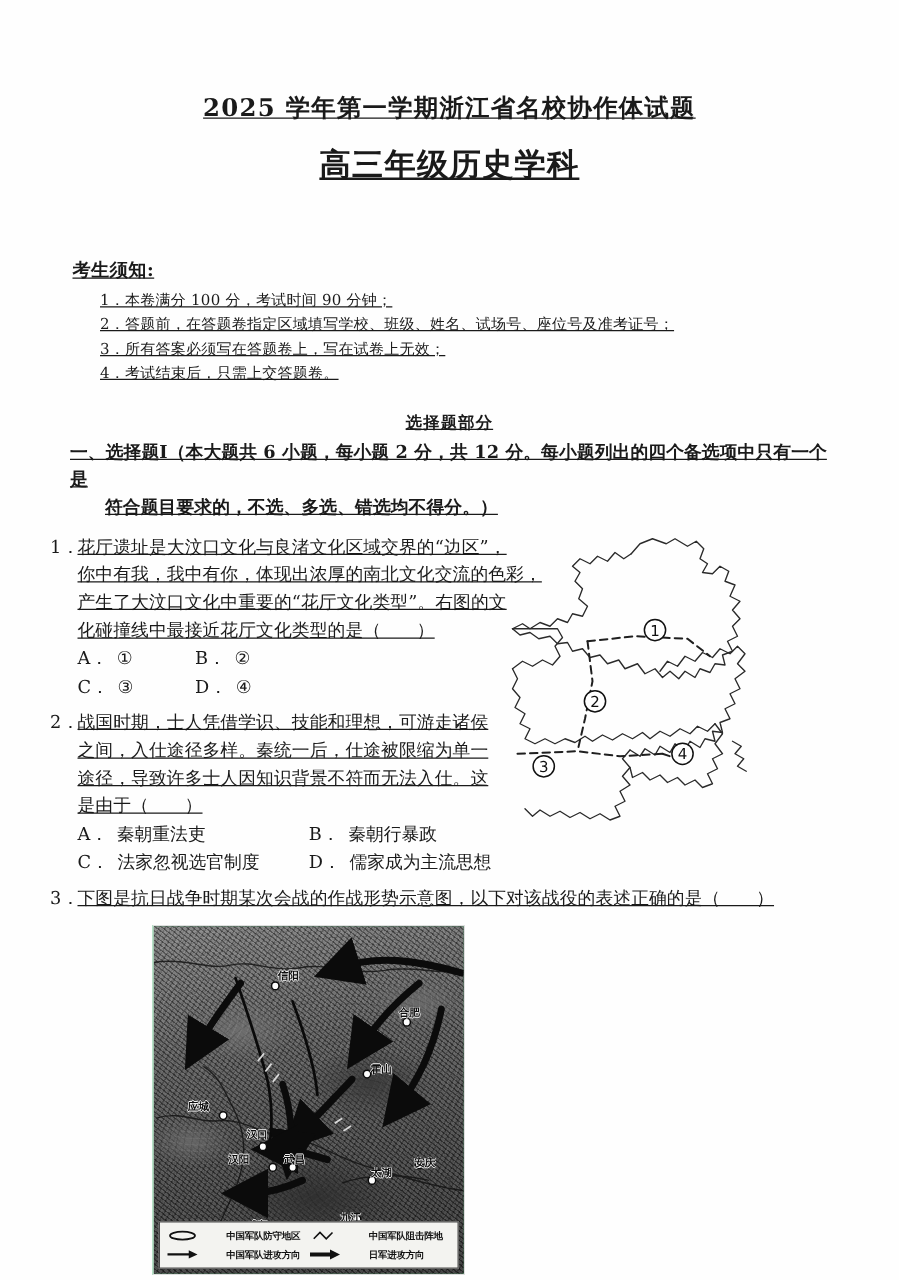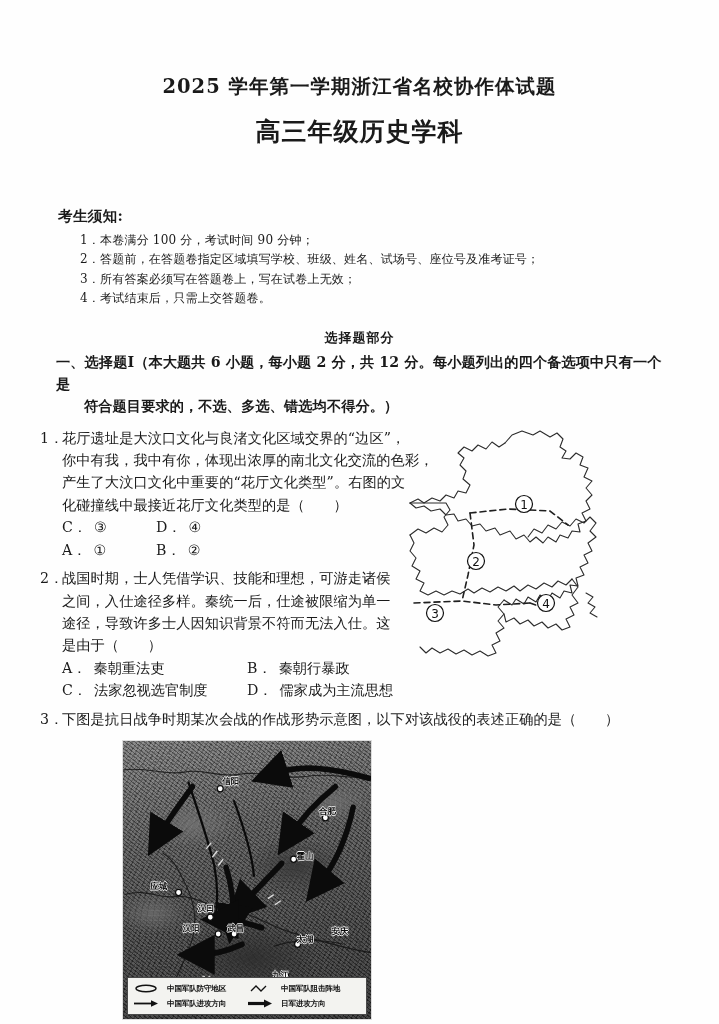--- a/index.html
+++ b/index.html
@@ -14,20 +14,21 @@
     font-family: "DejaVu Serif", "Liberation Serif", serif;
     color: #1a1a1a;
     overflow: hidden;
   }
   .page {
     position: relative;
     width: 719px;
     height: 1024px;
     background: #fefefe;
     box-sizing: border-box;
+    text-decoration: underline;
   }
 
   
   .doc-title {
     text-align: center;
     font-size: 19.5px;
     font-weight: bold;
     letter-spacing: 1px;
     margin: 0;
     padding-top: 72px;
@@ -215,21 +216,21 @@
   .leg-col {
     flex: 1;
     display: flex;
     flex-direction: column;
     justify-content: center;
     gap: 3px;
   }
   .leg-row {
     display: flex;
     align-items: center;
-    gap: 8px;
+    gap: 22px;
     text-align: right;
   }
   .leg-row .txt {
     font-size: 7.6px;
     font-weight: bold;
     font-family: "DejaVu Sans", "Liberation Sans", sans-serif;
     color: #111;
     white-space: nowrap;
     letter-spacing: -0.2px;
   }
@@ -274,24 +275,24 @@
   <div class="questions">
 
     <div class="q q1 q1-wrap">
       <div class="q-body">
         <span class="q-line first"><span class="q-num">1．</span><span>花厅遗址是大汶口文化与良渚文化区域交界的“边区”，</span></span>
         <span class="q-line cont">你中有我，我中有你，体现出浓厚的南北文化交流的色彩，</span>
         <span class="q-line cont">产生了大汶口文化中重要的“花厅文化类型”。右图的文</span>
         <span class="q-line cont">化碰撞线中最接近花厅文化类型的是（　　）</span>
         <div class="opts">
           <span class="opt-row">
-            <span class="opt opt-a"><span class="lbl">C．</span><span>③</span></span><span class="opt"><span class="lbl">D．</span><span>④</span></span>
+            <span class="opt opt-a"><span class="lbl">A．</span><span>①</span></span><span class="opt"><span class="lbl">B．</span><span>②</span></span>
           </span>
           <span class="opt-row">
-            <span class="opt opt-a"><span class="lbl">A．</span><span>①</span></span><span class="opt"><span class="lbl">B．</span><span>②</span></span>
+            <span class="opt opt-a"><span class="lbl">C．</span><span>③</span></span><span class="opt"><span class="lbl">D．</span><span>④</span></span>
           </span>
         </div>
       </div>
 
       <div class="map-cultural">
         <svg viewBox="0 0 240 240" width="240" height="240">
           <g fill="none" stroke="#2b2b2b" stroke-width="1.1" stroke-linejoin="round" stroke-linecap="round">
 
             <path d="M105,18 L112,10 L122,6 L133,10 L140,6 L150,12 L157,8 L163,14 L160,22 L166,26
                      L162,33 L170,34 L176,28 L183,32 L180,40 L188,43 L184,52 L192,56 L186,63

